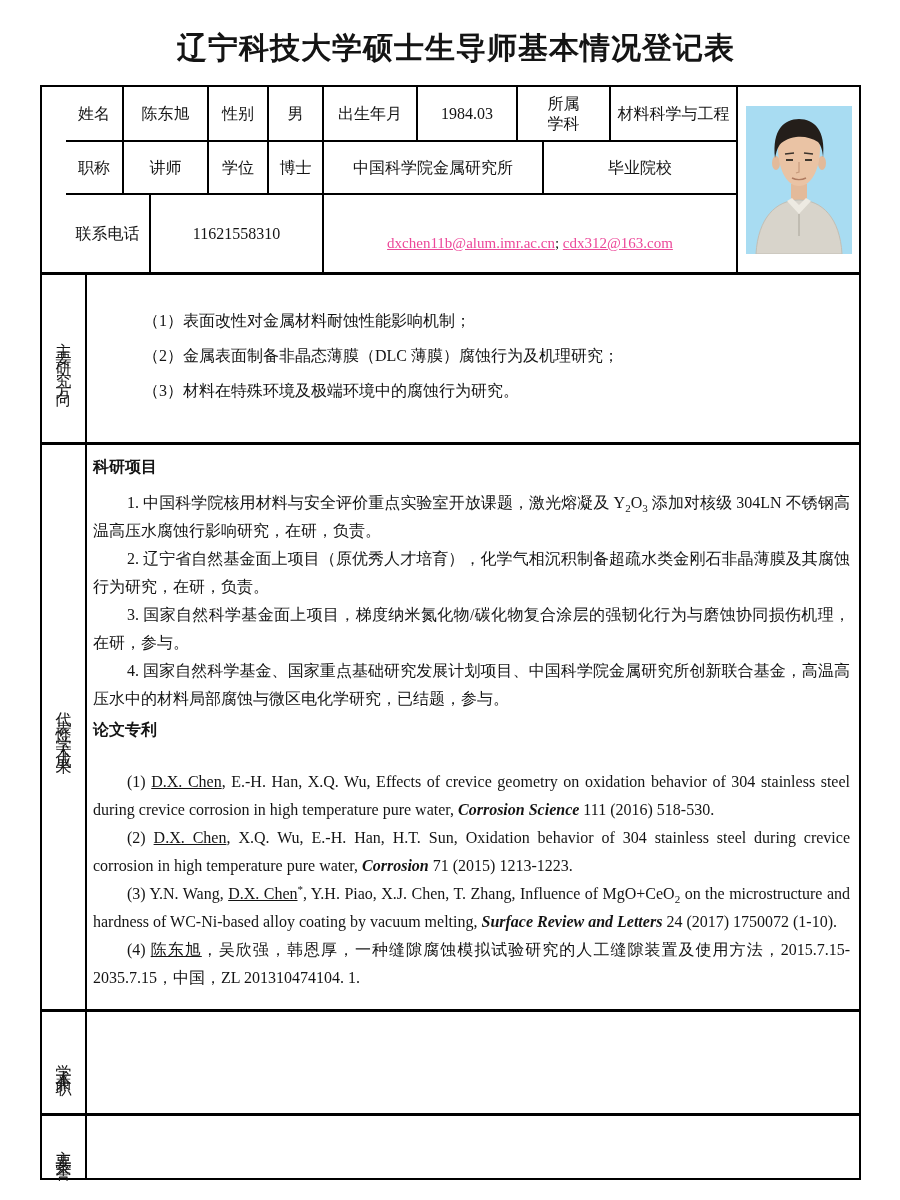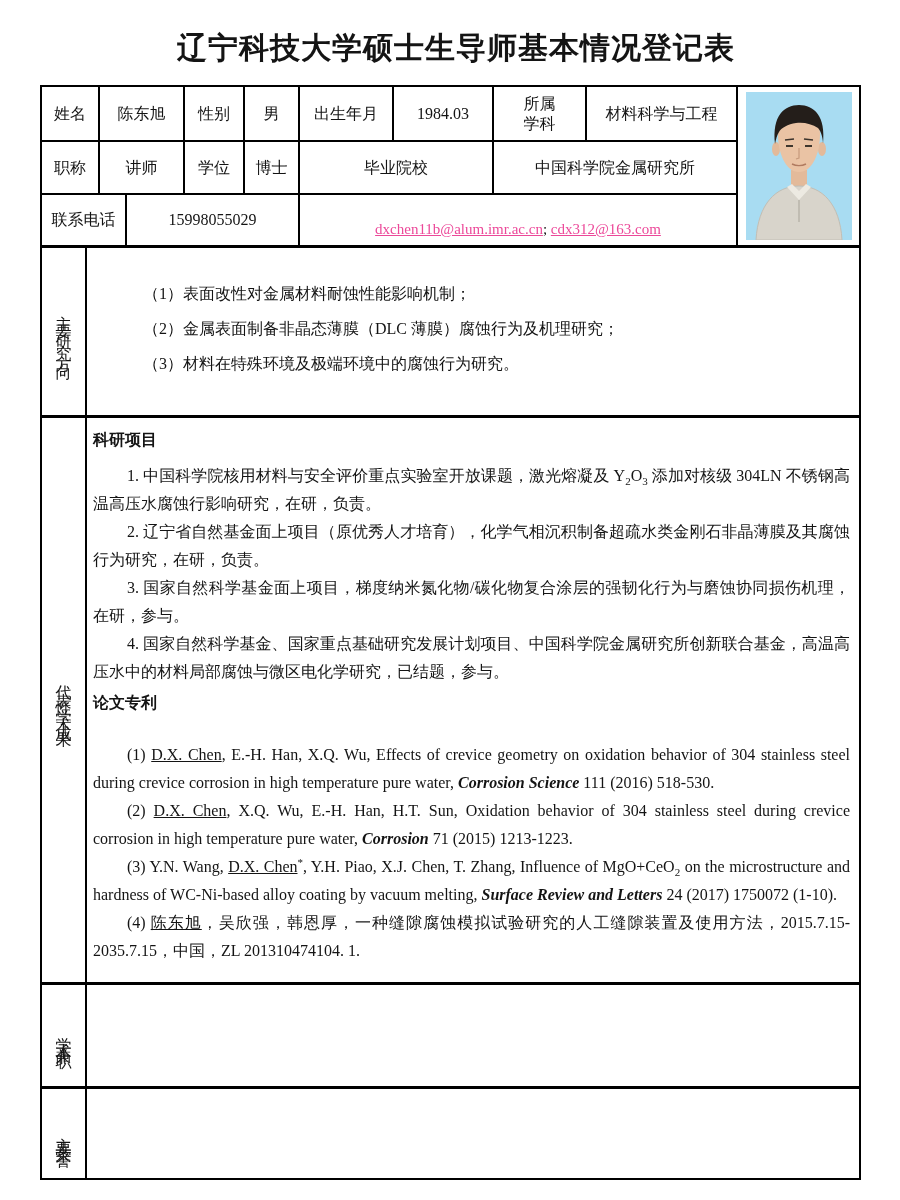--- a/index.html
+++ b/index.html
@@ -13,21 +13,21 @@
   }
   .page-title{
     position:absolute; top:28px; left:6px; width:100%;
     text-align:center; font-size:30px; font-weight:bold; letter-spacing:1px;
   }
   .form-table{
     position:absolute; left:40px; top:85px; width:821px; height:1095px;
     border:2px solid #000; display:flex; flex-direction:column; background:#fff;
   }
   
-  .top-section{ display:flex; height:161px; border-bottom:3px solid #000; }
+  .top-section{ display:flex; height:188px; border-bottom:3px solid #000;padding-left:24px; }
   .top-left{ flex:1; display:flex; flex-direction:column; min-width:0; }
   .trow{ display:flex; border-bottom:2px solid #000; min-height:0; }
   .trow1{ height:55px; } .trow2{ height:53px; }
   .trow3{ flex:1; border-bottom:none; }
   .cell{
     border-right:2px solid #000;
     display:flex; align-items:center; justify-content:center;
     text-align:center; font-size:16px; padding:2px 3px; line-height:1.25;
     white-space:pre-line;
   }
@@ -90,27 +90,27 @@
         <div class="cell w93">所属
 学科</div>
         <div class="cell wflex">材料科学与工程</div>
       </div>
 
       <div class="trow trow2">
         <div class="cell w58">职称</div>
         <div class="cell w85">讲师</div>
         <div class="cell w60">学位</div>
         <div class="cell w55">博士</div>
+        <div class="cell wflex">中国科学院金属研究所</div>
         <div class="cell w194">毕业院校</div>
-        <div class="cell wflex">中国科学院金属研究所</div>
       </div>
 
       <div class="trow trow3">
         <div class="cell w85">联系电话</div>
-        <div class="cell w173">15998055029</div>
+        <div class="cell w173">11621558310</div>
         <div class="cell wflex email-cell">
           <span>
             <a class="email-link">dxchen11b@alum.imr.ac.cn</a><span>; </span><a class="email-link">cdx312@163.com</a>
           </span>
         </div>
       </div>
 
     </div>
 
     <div class="photo-col">

